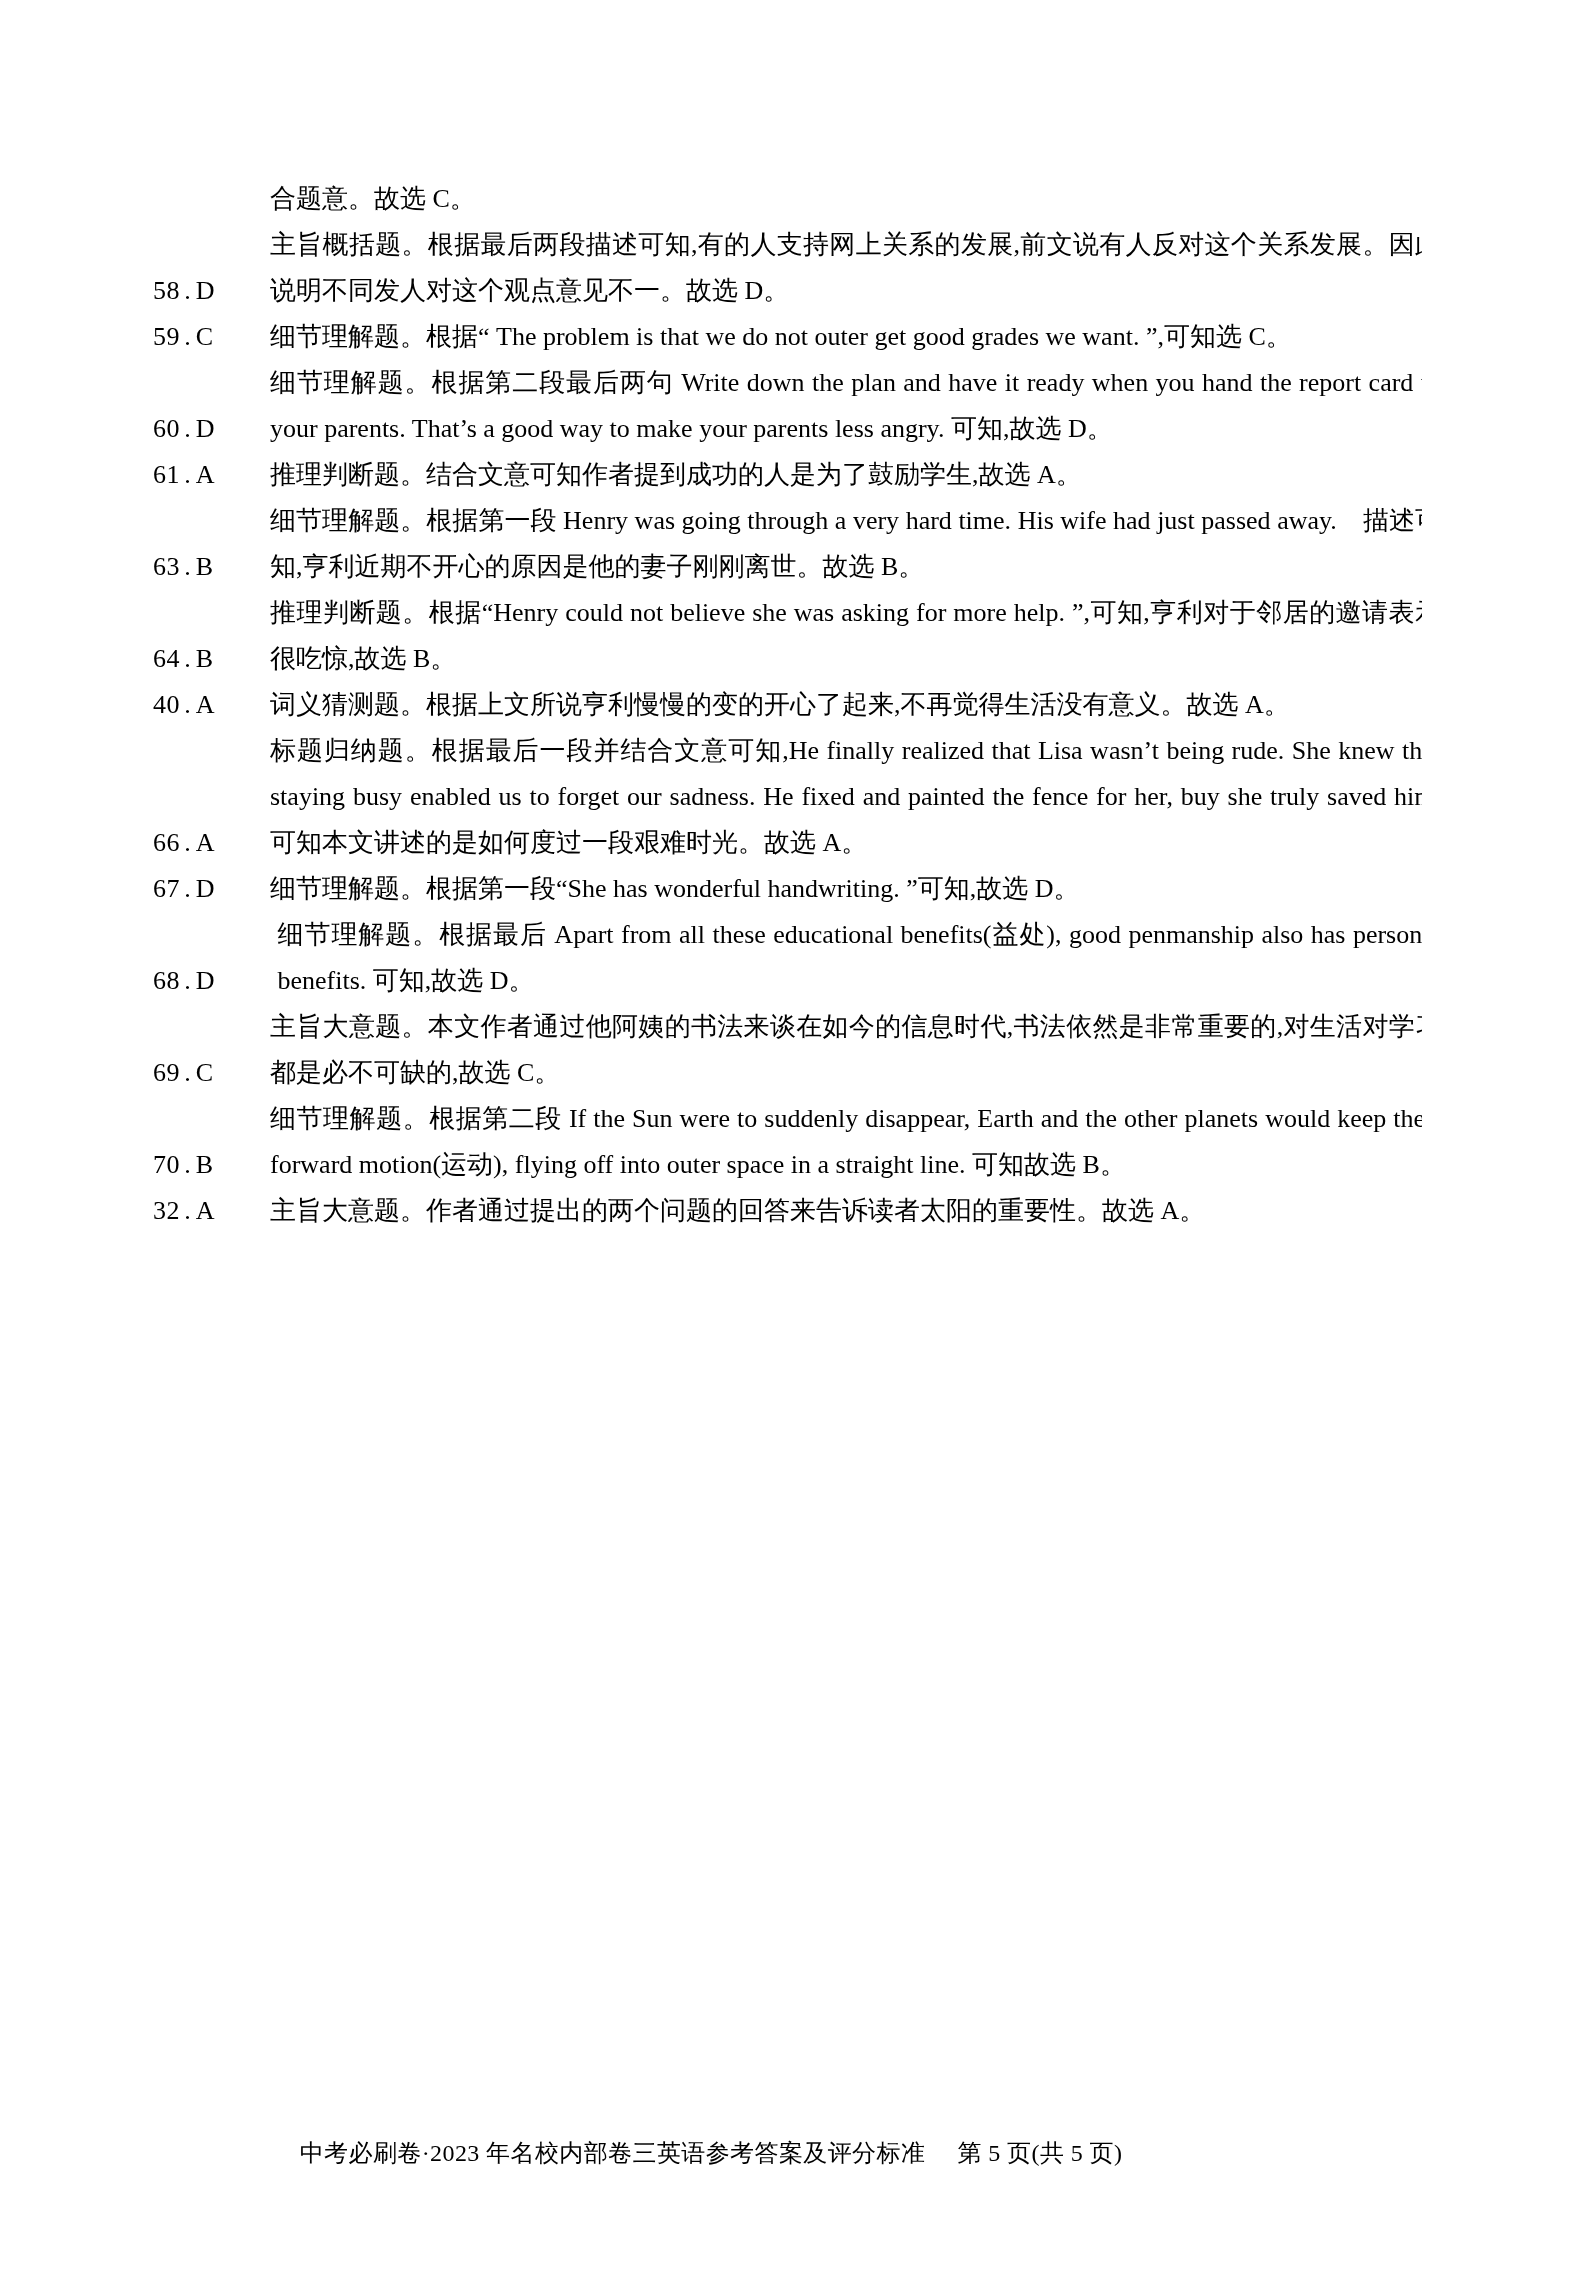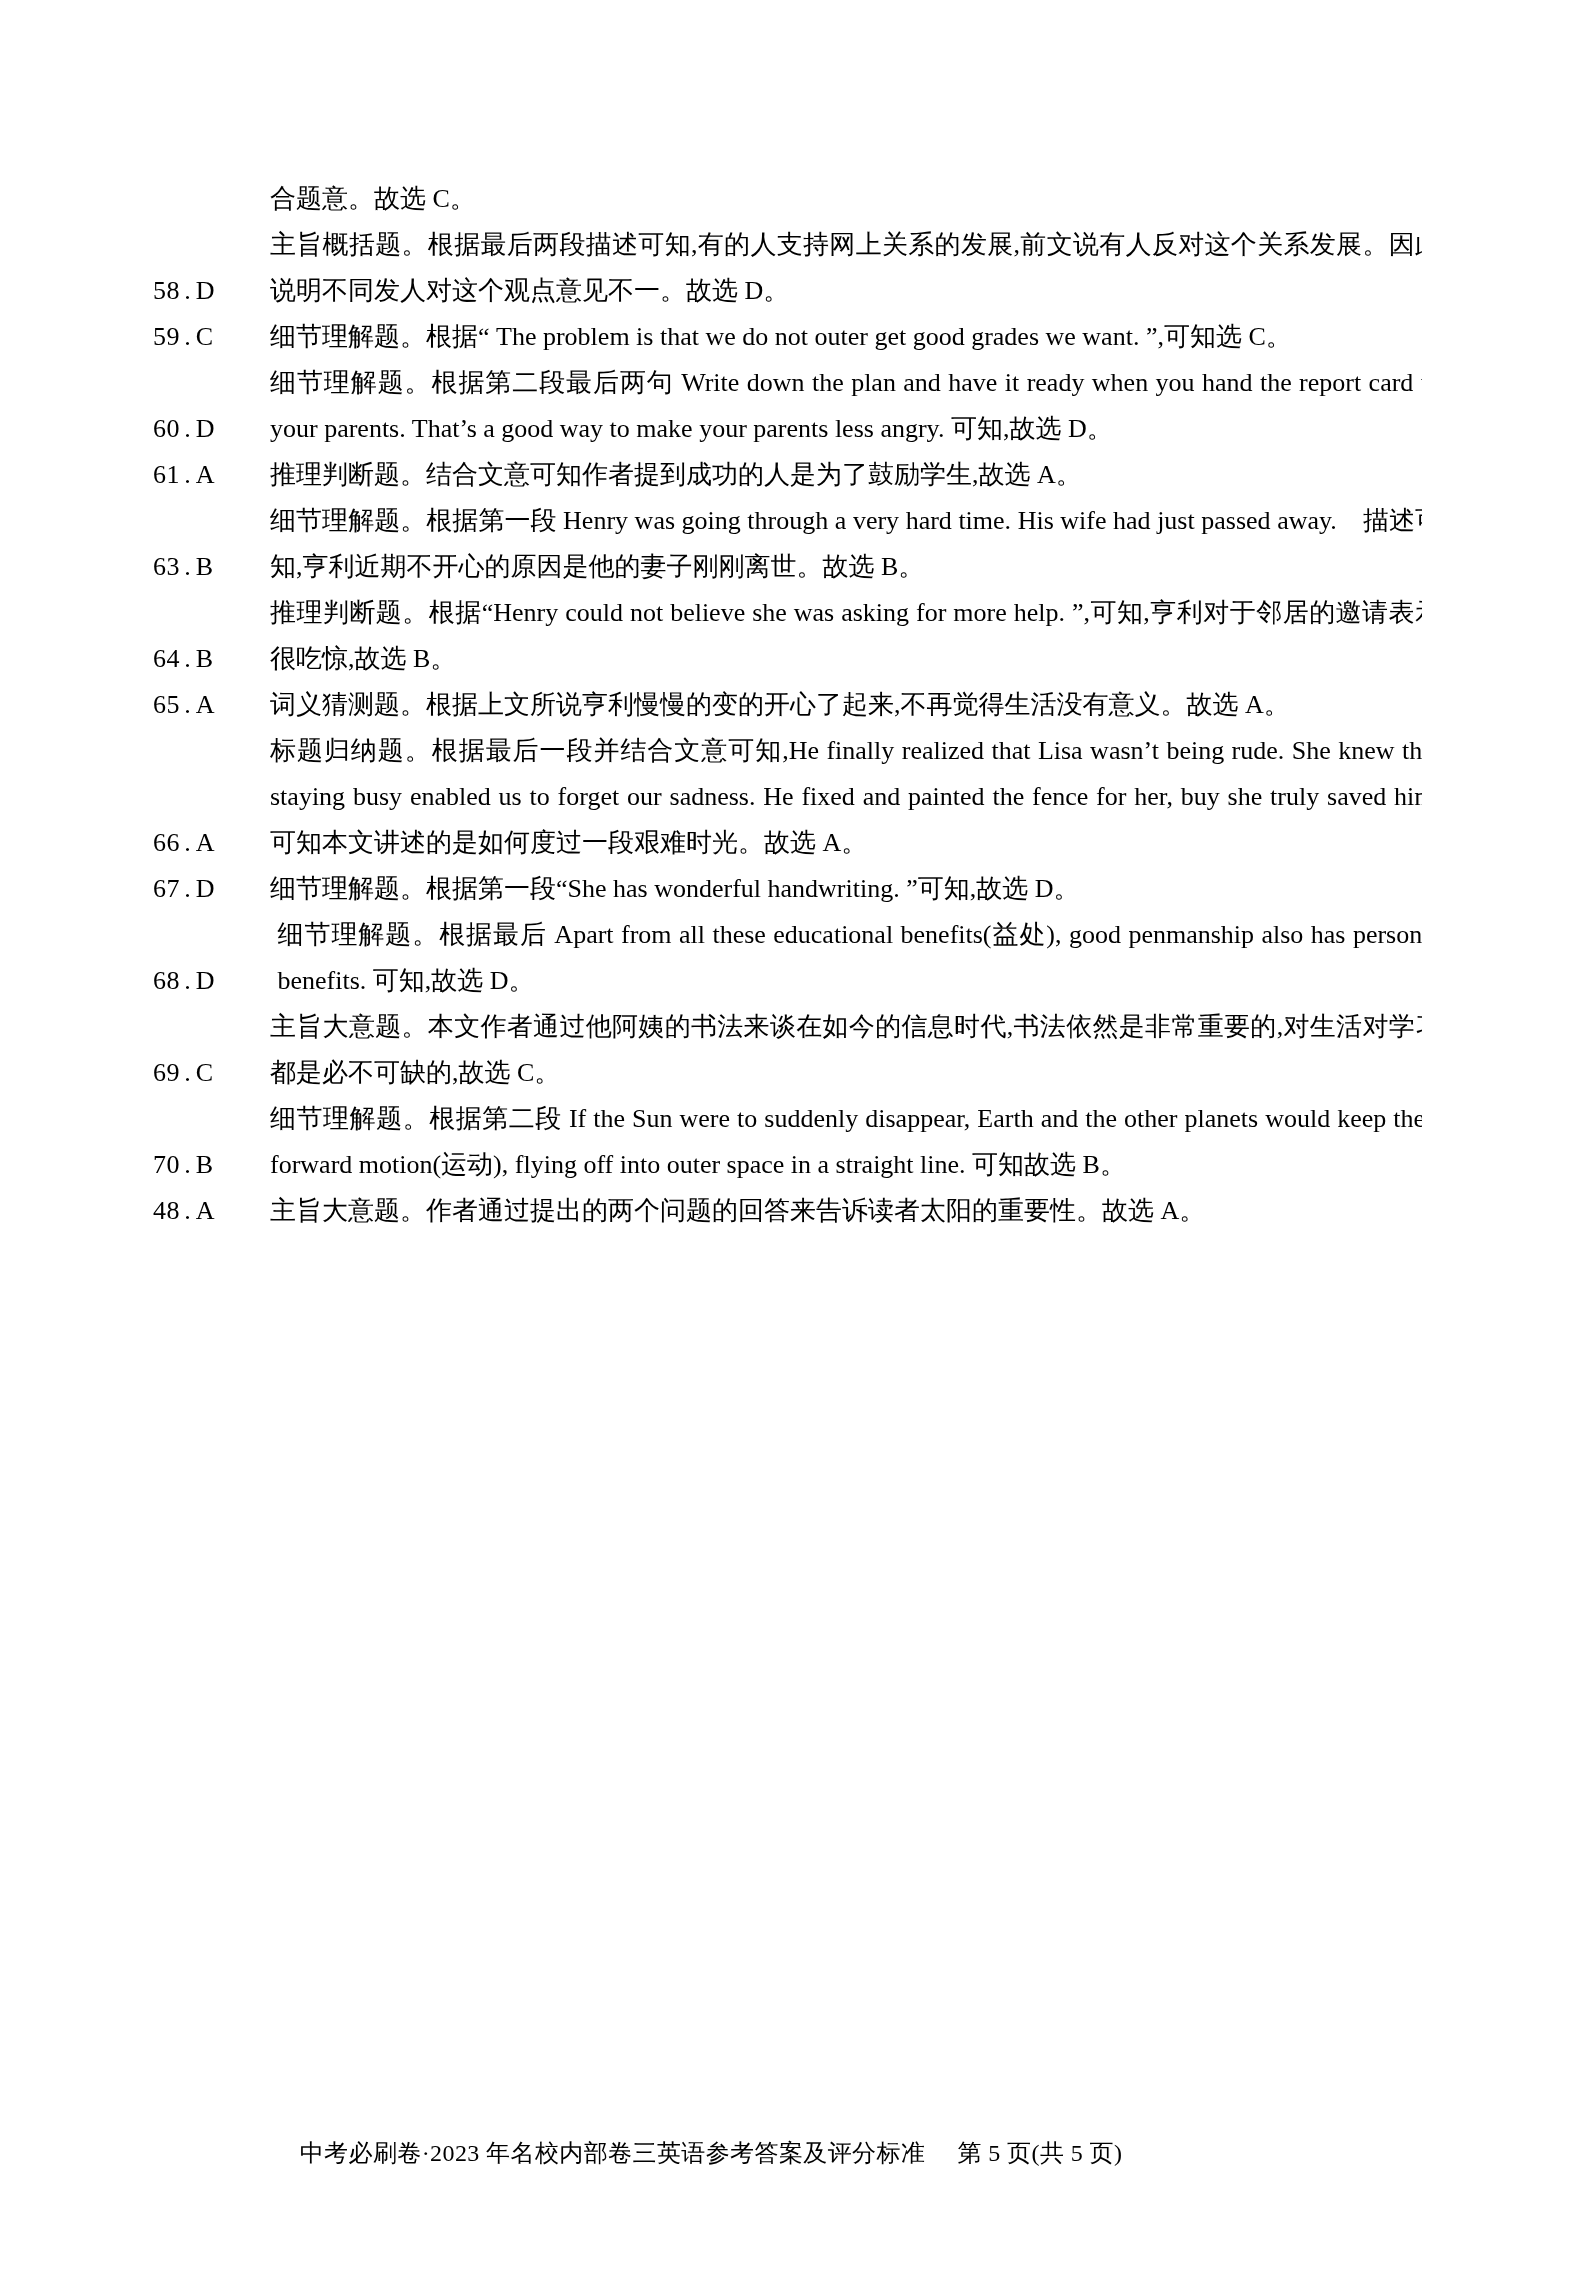--- a/index.html
+++ b/index.html
@@ -111,21 +111,21 @@
         </div>
         <div class="ans-row">
           <div class="num-cell"><span>63</span><span class="q-dot">.</span><span class="q-ans">B</span></div>
           <div class="body-cell cjk">细节理解题。根据第一段 Henry was going through a very hard time. His wife had just passed away.　描述可知,亨利近期不开心的原因是他的妻子刚刚离世。故选 B。</div>
         </div>
         <div class="ans-row">
           <div class="num-cell"><span>64</span><span class="q-dot">.</span><span class="q-ans">B</span></div>
           <div class="body-cell cjk">推理判断题。根据“Henry could not believe she was asking for more help. ”,可知,亨利对于邻居的邀请表示很吃惊,故选 B。</div>
         </div>
         <div class="ans-row">
-          <div class="num-cell"><span>65</span><span class="q-dot">.</span><span class="q-ans">A</span></div>
+          <div class="num-cell"><span>40</span><span class="q-dot">.</span><span class="q-ans">A</span></div>
           <div class="body-cell cjk">词义猜测题。根据上文所说亨利慢慢的变的开心了起来,不再觉得生活没有意义。故选 A。</div>
         </div>
         <div class="ans-row">
           <div class="num-cell"><span>66</span><span class="q-dot">.</span><span class="q-ans">A</span></div>
           <div class="body-cell cjk">标题归纳题。根据最后一段并结合文意可知,He finally realized that Lisa wasn’t being rude. She knew that staying busy enabled us to forget our sadness. He fixed and painted the fence for her, buy she truly saved him. 可知本文讲述的是如何度过一段艰难时光。故选 A。</div>
         </div>
         <div class="ans-row">
           <div class="num-cell"><span>67</span><span class="q-dot">.</span><span class="q-ans">D</span></div>
           <div class="body-cell cjk">细节理解题。根据第一段“She has wonderful handwriting. ”可知,故选 D。</div>
         </div>
@@ -135,21 +135,21 @@
         </div>
         <div class="ans-row">
           <div class="num-cell"><span>69</span><span class="q-dot">.</span><span class="q-ans">C</span></div>
           <div class="body-cell cjk">主旨大意题。本文作者通过他阿姨的书法来谈在如今的信息时代,书法依然是非常重要的,对生活对学习都是必不可缺的,故选 C。</div>
         </div>
         <div class="ans-row">
           <div class="num-cell"><span>70</span><span class="q-dot">.</span><span class="q-ans">B</span></div>
           <div class="body-cell cjk">细节理解题。根据第二段 If the Sun were to suddenly disappear, Earth and the other planets would keep their forward motion(运动), flying off into outer space in a straight line. 可知故选 B。</div>
         </div>
         <div class="ans-row">
-          <div class="num-cell"><span>48</span><span class="q-dot">.</span><span class="q-ans">A</span></div>
+          <div class="num-cell"><span>32</span><span class="q-dot">.</span><span class="q-ans">A</span></div>
           <div class="body-cell cjk">主旨大意题。作者通过提出的两个问题的回答来告诉读者太阳的重要性。故选 A。</div>
         </div>
       </div>
 
   </div>
 
   <div id="footer">
     <span>中考必刷卷·2023 年名校内部卷三英语参考答案及评分标准</span>
     <span class="gap"></span>
     <span>第 5 页(共 5 页)</span>

